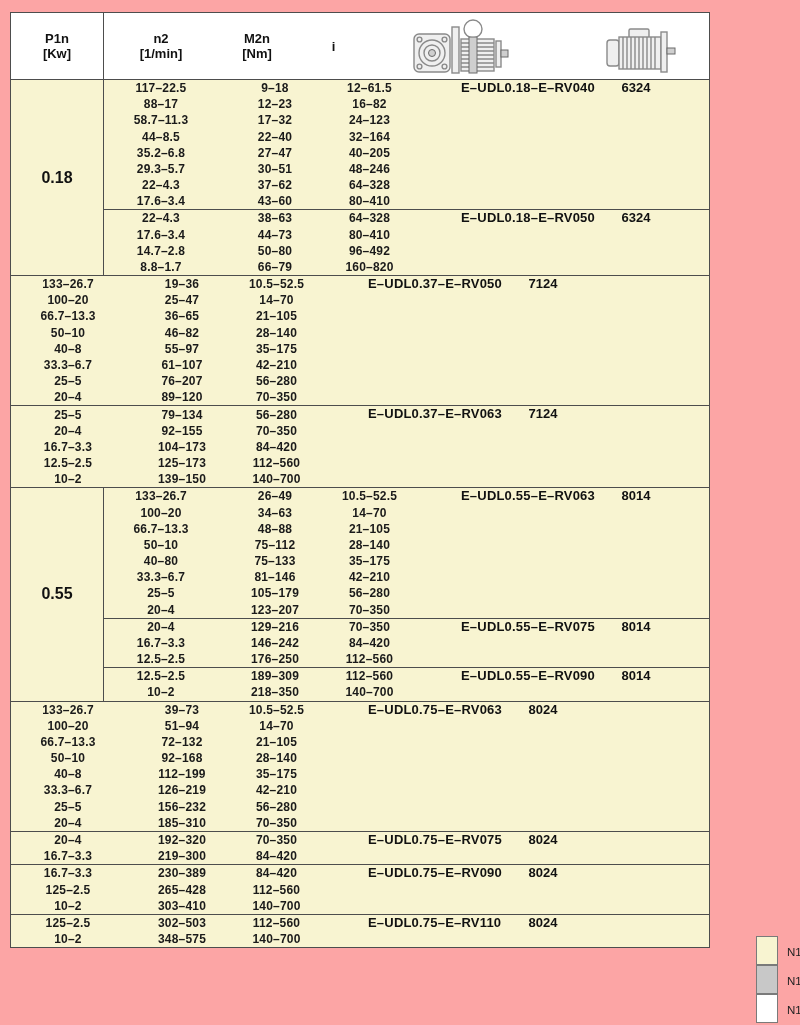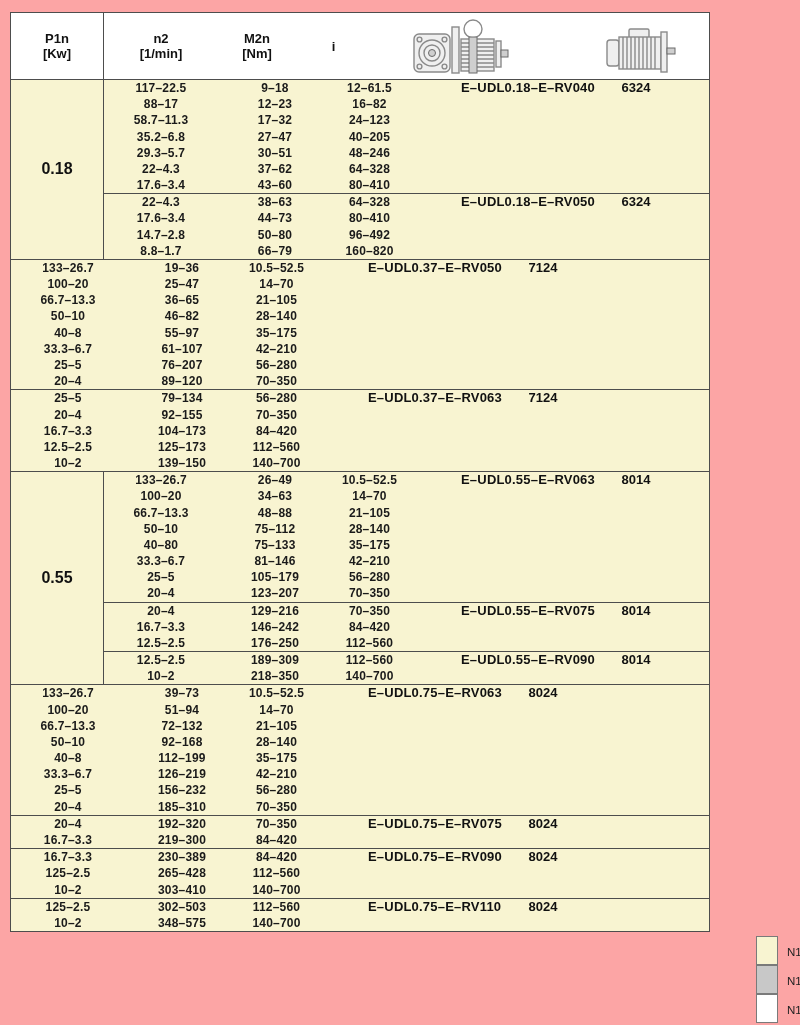--- a/index.html
+++ b/index.html
@@ -122,20 +122,25 @@
                 <span class="c-n2">88–17</span>
                 <span class="c-m2n">12–23</span>
                 <span class="c-i">16–82</span>
               </div>
               <div class="rrow">
                 <span class="c-n2">58.7–11.3</span>
                 <span class="c-m2n">17–32</span>
                 <span class="c-i">24–123</span>
               </div>
               <div class="rrow">
+                <span class="c-n2">44–8.5</span>
+                <span class="c-m2n">22–40</span>
+                <span class="c-i">32–164</span>
+              </div>
+              <div class="rrow">
                 <span class="c-n2">35.2–6.8</span>
                 <span class="c-m2n">27–47</span>
                 <span class="c-i">40–205</span>
               </div>
               <div class="rrow">
                 <span class="c-n2">29.3–5.7</span>
                 <span class="c-m2n">30–51</span>
                 <span class="c-i">48–246</span>
               </div>
               <div class="rrow">

